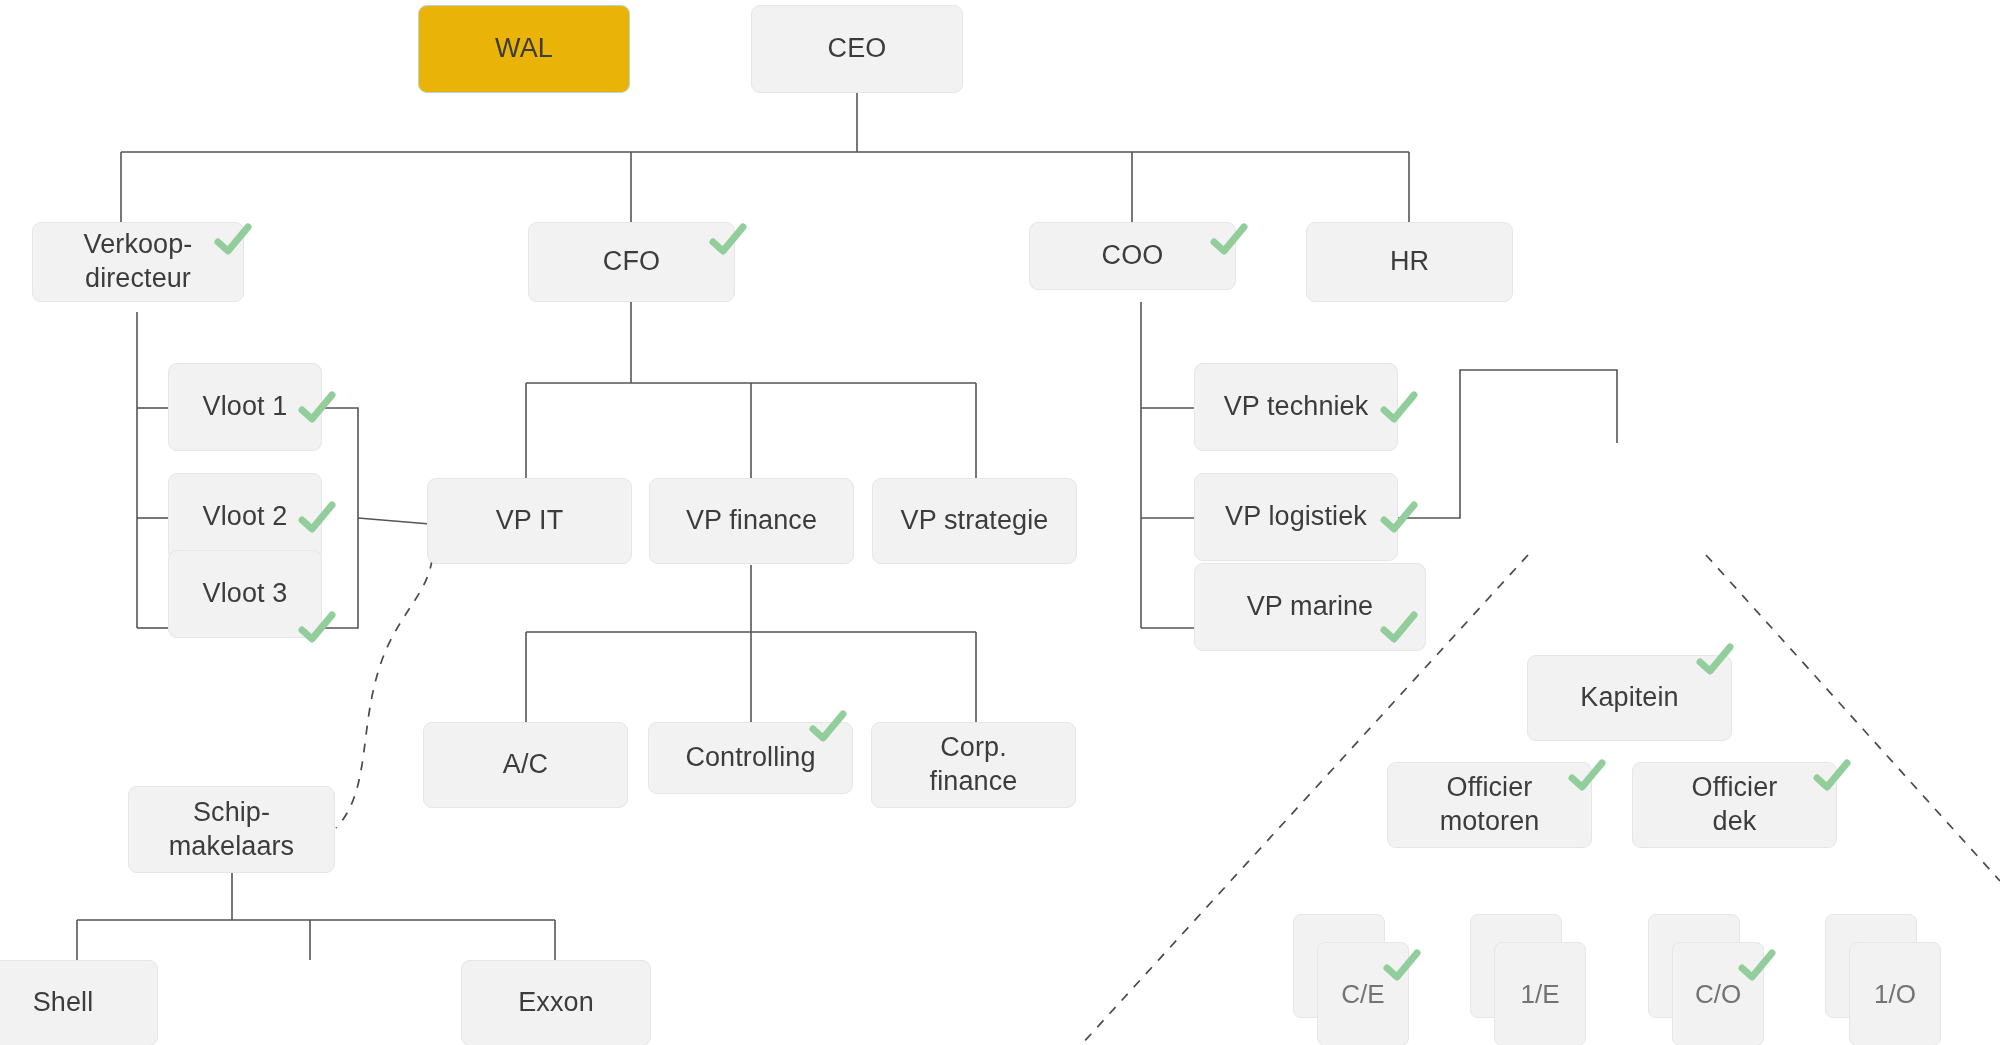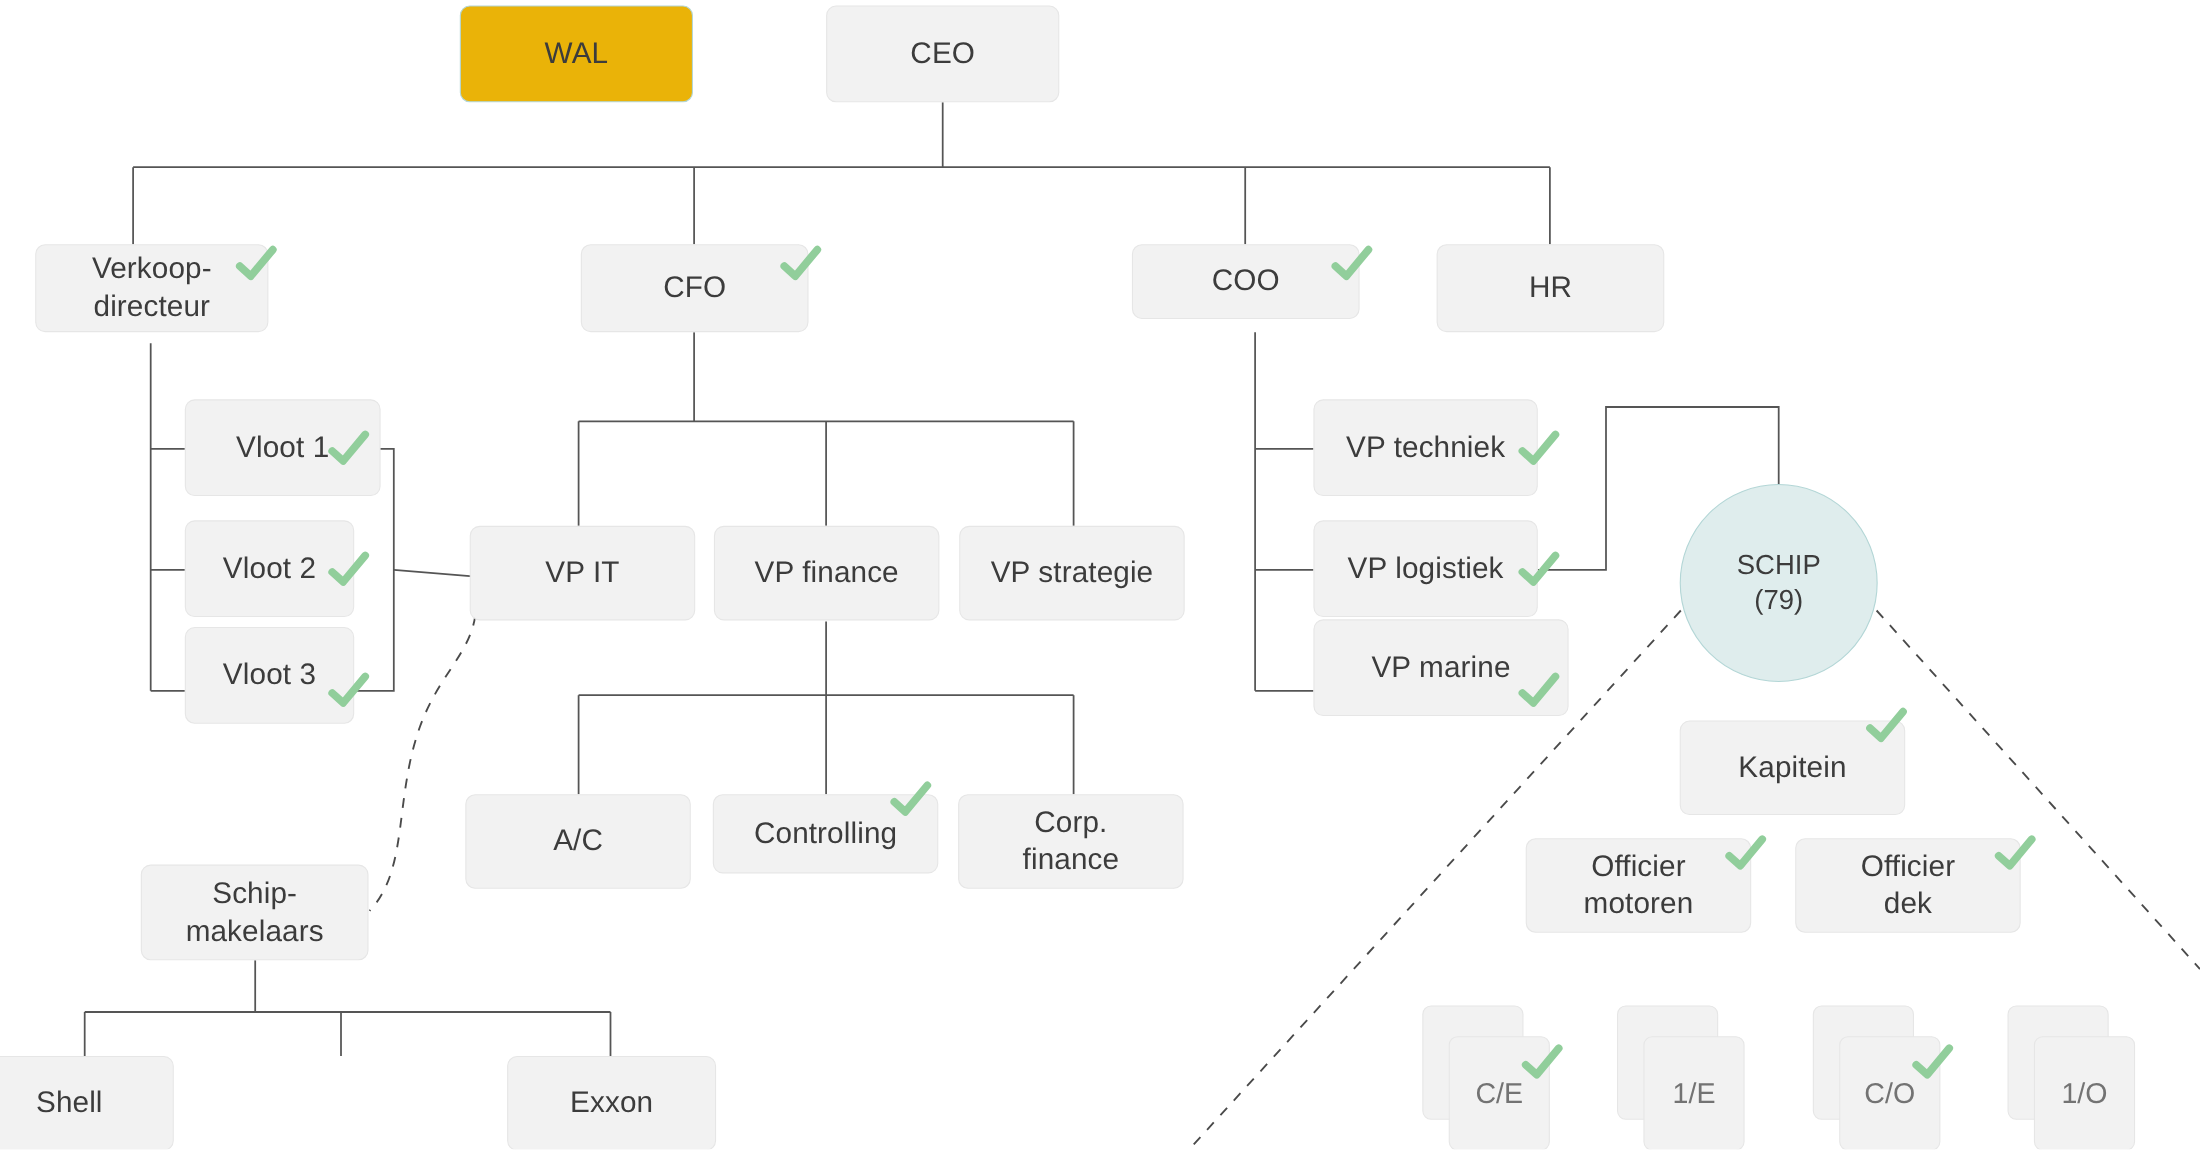--- a/index.html
+++ b/index.html
@@ -191,35 +191,35 @@
     <span class="lbl">COO</span>
   </div>
   <svg class="check" style="left:1206px; top:217px;" viewBox="0 0 46 46">
       <path d="M8 25 L18 34 L38 10" stroke="#91ce9b" stroke-width="7" fill="none" stroke-linecap="round" stroke-linejoin="round"></path>
     </svg>
 
   <div class="node" style="left:1306px; top:222px; width:207px; height:80px;">
     <span class="lbl">HR</span>
   </div>
 
-  <div class="node" style="left:168px; top:363px; width:178px; height:88px;">
+  <div class="node" style="left:168px; top:363px; width:154px; height:88px;">
     <span class="lbl">Vloot 1</span>
   </div>
   <svg class="check" style="left:294px; top:385px;" viewBox="0 0 46 46">
       <path d="M8 25 L18 34 L38 10" stroke="#91ce9b" stroke-width="7" fill="none" stroke-linecap="round" stroke-linejoin="round"></path>
     </svg>
 
   <div class="node" style="left:168px; top:473px; width:154px; height:88px;">
     <span class="lbl">Vloot 2</span>
   </div>
   <svg class="check" style="left:294px; top:495px;" viewBox="0 0 46 46">
       <path d="M8 25 L18 34 L38 10" stroke="#91ce9b" stroke-width="7" fill="none" stroke-linecap="round" stroke-linejoin="round"></path>
     </svg>
 
-  <div class="node" style="left:168px; top:570px; width:154px; height:88px;">
+  <div class="node" style="left:168px; top:550px; width:154px; height:88px;">
     <span class="lbl">Vloot 3</span>
   </div>
   <svg class="check" style="left:294px; top:605px;" viewBox="0 0 46 46">
       <path d="M8 25 L18 34 L38 10" stroke="#91ce9b" stroke-width="7" fill="none" stroke-linecap="round" stroke-linejoin="round"></path>
     </svg>
 
   <div class="node" style="left:427px; top:478px; width:205px; height:86px;">
     <span class="lbl">VP IT</span>
   </div>
 
@@ -275,24 +275,20 @@
 
   <div class="node" style="left:-32px; top:960px; width:190px; height:86px;">
     <span class="lbl">Shell</span>
   </div>
 
 
   <div class="node" style="left:461px; top:960px; width:190px; height:86px;">
     <span class="lbl">Exxon</span>
   </div>
 
-  <div class="circle" style="left:1527px; top:440px; width:180px; height:180px;">
-    <span>SCHIP</span>
-    <span>(79)</span>
-  </div>
 
   <div class="node" style="left:1515px; top:655px; width:205px; height:86px;margin-left:12px;">
     <span class="lbl">Kapitein</span>
   </div>
   <svg class="check" style="left:1692px; top:637px;" viewBox="0 0 46 46">
       <path d="M8 25 L18 34 L38 10" stroke="#91ce9b" stroke-width="7" fill="none" stroke-linecap="round" stroke-linejoin="round"></path>
     </svg>
 
   <div class="node" style="left:1387px; top:762px; width:205px; height:86px;">
     <span class="lbl">Officier

